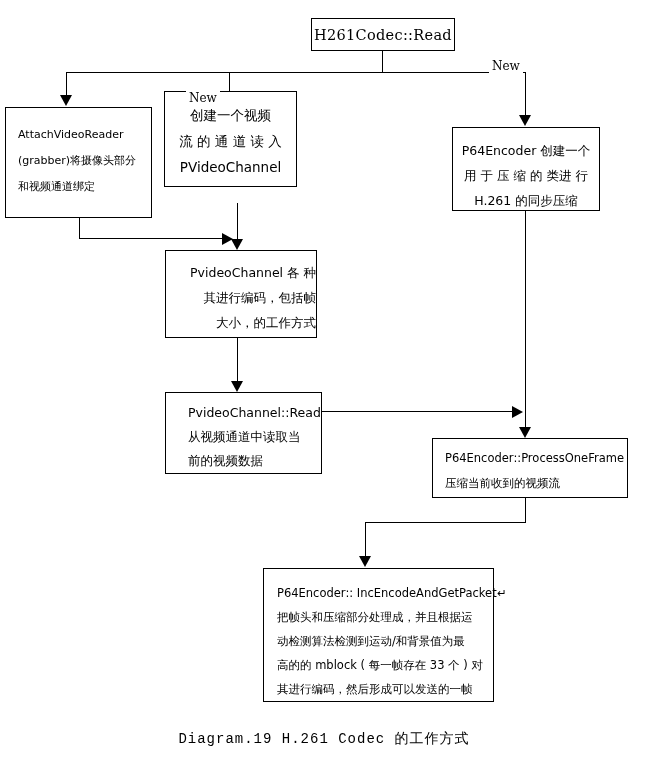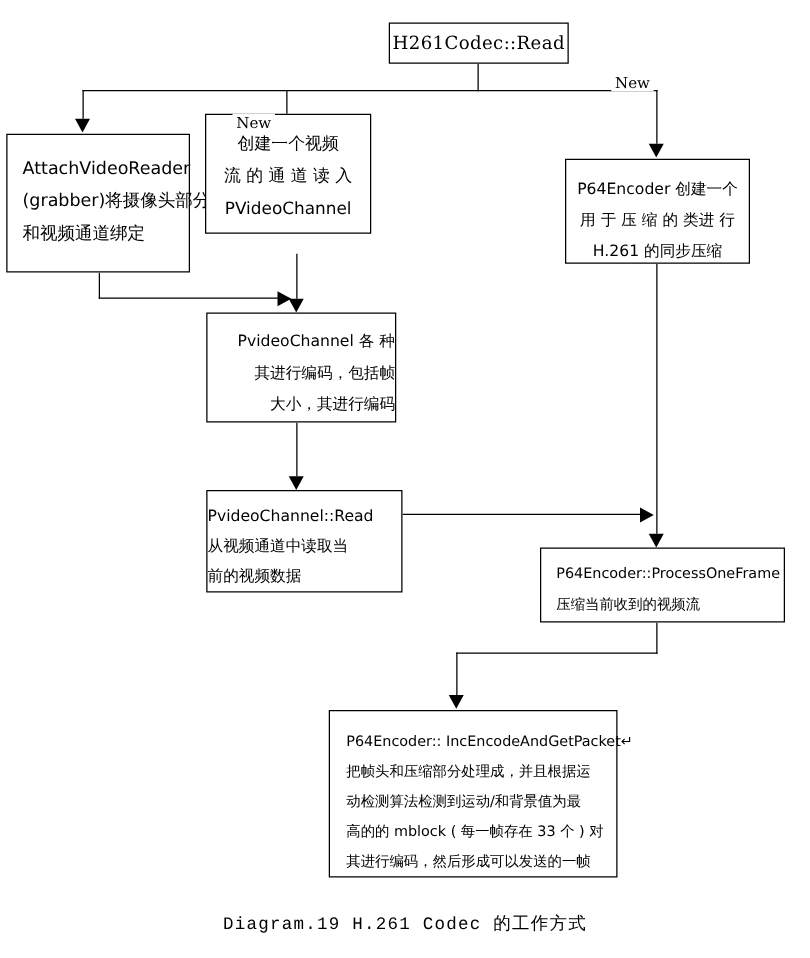--- a/index.html
+++ b/index.html
@@ -44,21 +44,21 @@
     letter-spacing: 0.3px;
   }
 
   #node-attach {
     left: 5px; top: 107px; width: 147px; height: 111px;
     padding: 0 0 0 12px;
     justify-content: flex-start;
     padding-top: 14px;
   }
   #node-attach .line {
-    font-size: 14px;
+    font-size: 11px;
     line-height: 26px;
     font-family: "DejaVu Sans", sans-serif;
   }
 
   #node-create {
     left: 164px; top: 91px; width: 133px; height: 96px;
     align-items: center;
     padding-top: 10px;
     justify-content: flex-start;
   }
@@ -87,21 +87,21 @@
     justify-content: flex-start;
   }
   #node-chanset .line {
     font-size: 12.5px;
     line-height: 25px;
     text-align: center;
   }
 
   #node-chanread {
     left: 165px; top: 392px; width: 157px; height: 82px;
-    padding-left: 0;
+    padding-left: 22px;
     padding-top: 8px;
     justify-content: flex-start;
   }
   #node-chanread .line {
     font-size: 12.5px;
     line-height: 24px;
   }
 
   #node-process {
     left: 432px; top: 438px; width: 196px; height: 60px;
@@ -234,21 +234,21 @@
 
   <div class="node" id="node-p64enc">
     <span class="line">P64Encoder 创建一个</span>
     <span class="line">用 于 压 缩 的 类进 行</span>
     <span class="line">H.261 的同步压缩</span>
   </div>
 
   <div class="node" id="node-chanset">
     <span class="line">PvideoChannel 各 种</span>
     <span class="line">其进行编码，包括帧</span>
-    <span class="line">大小，其进行编码</span>
+    <span class="line">大小，的工作方式</span>
   </div>
 
   <div class="node" id="node-chanread">
     <span class="line">PvideoChannel::Read</span>
     <span class="line">从视频通道中读取当</span>
     <span class="line">前的视频数据</span>
   </div>
 
   <div class="node" id="node-process">
     <span class="line">P64Encoder::ProcessOneFrame</span>

